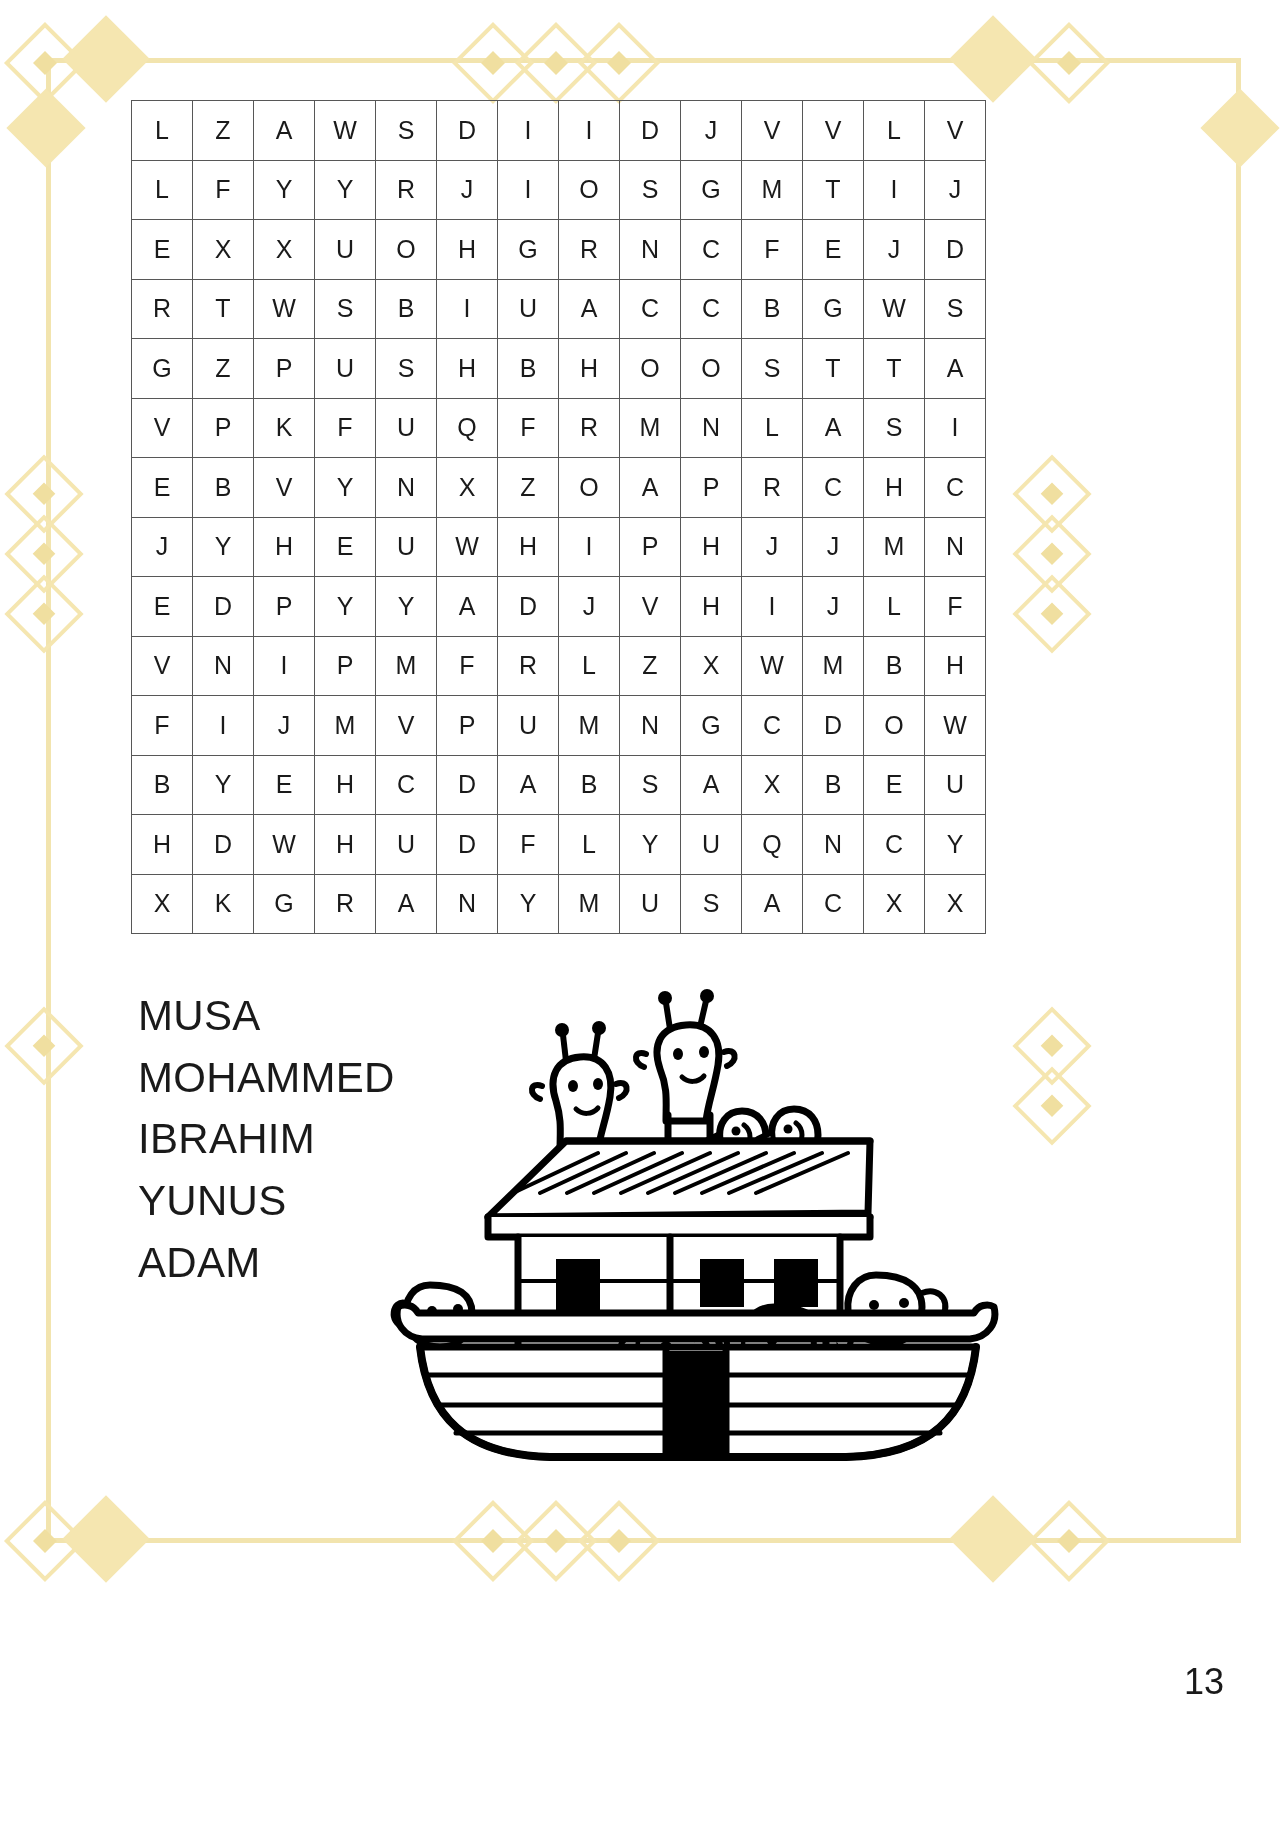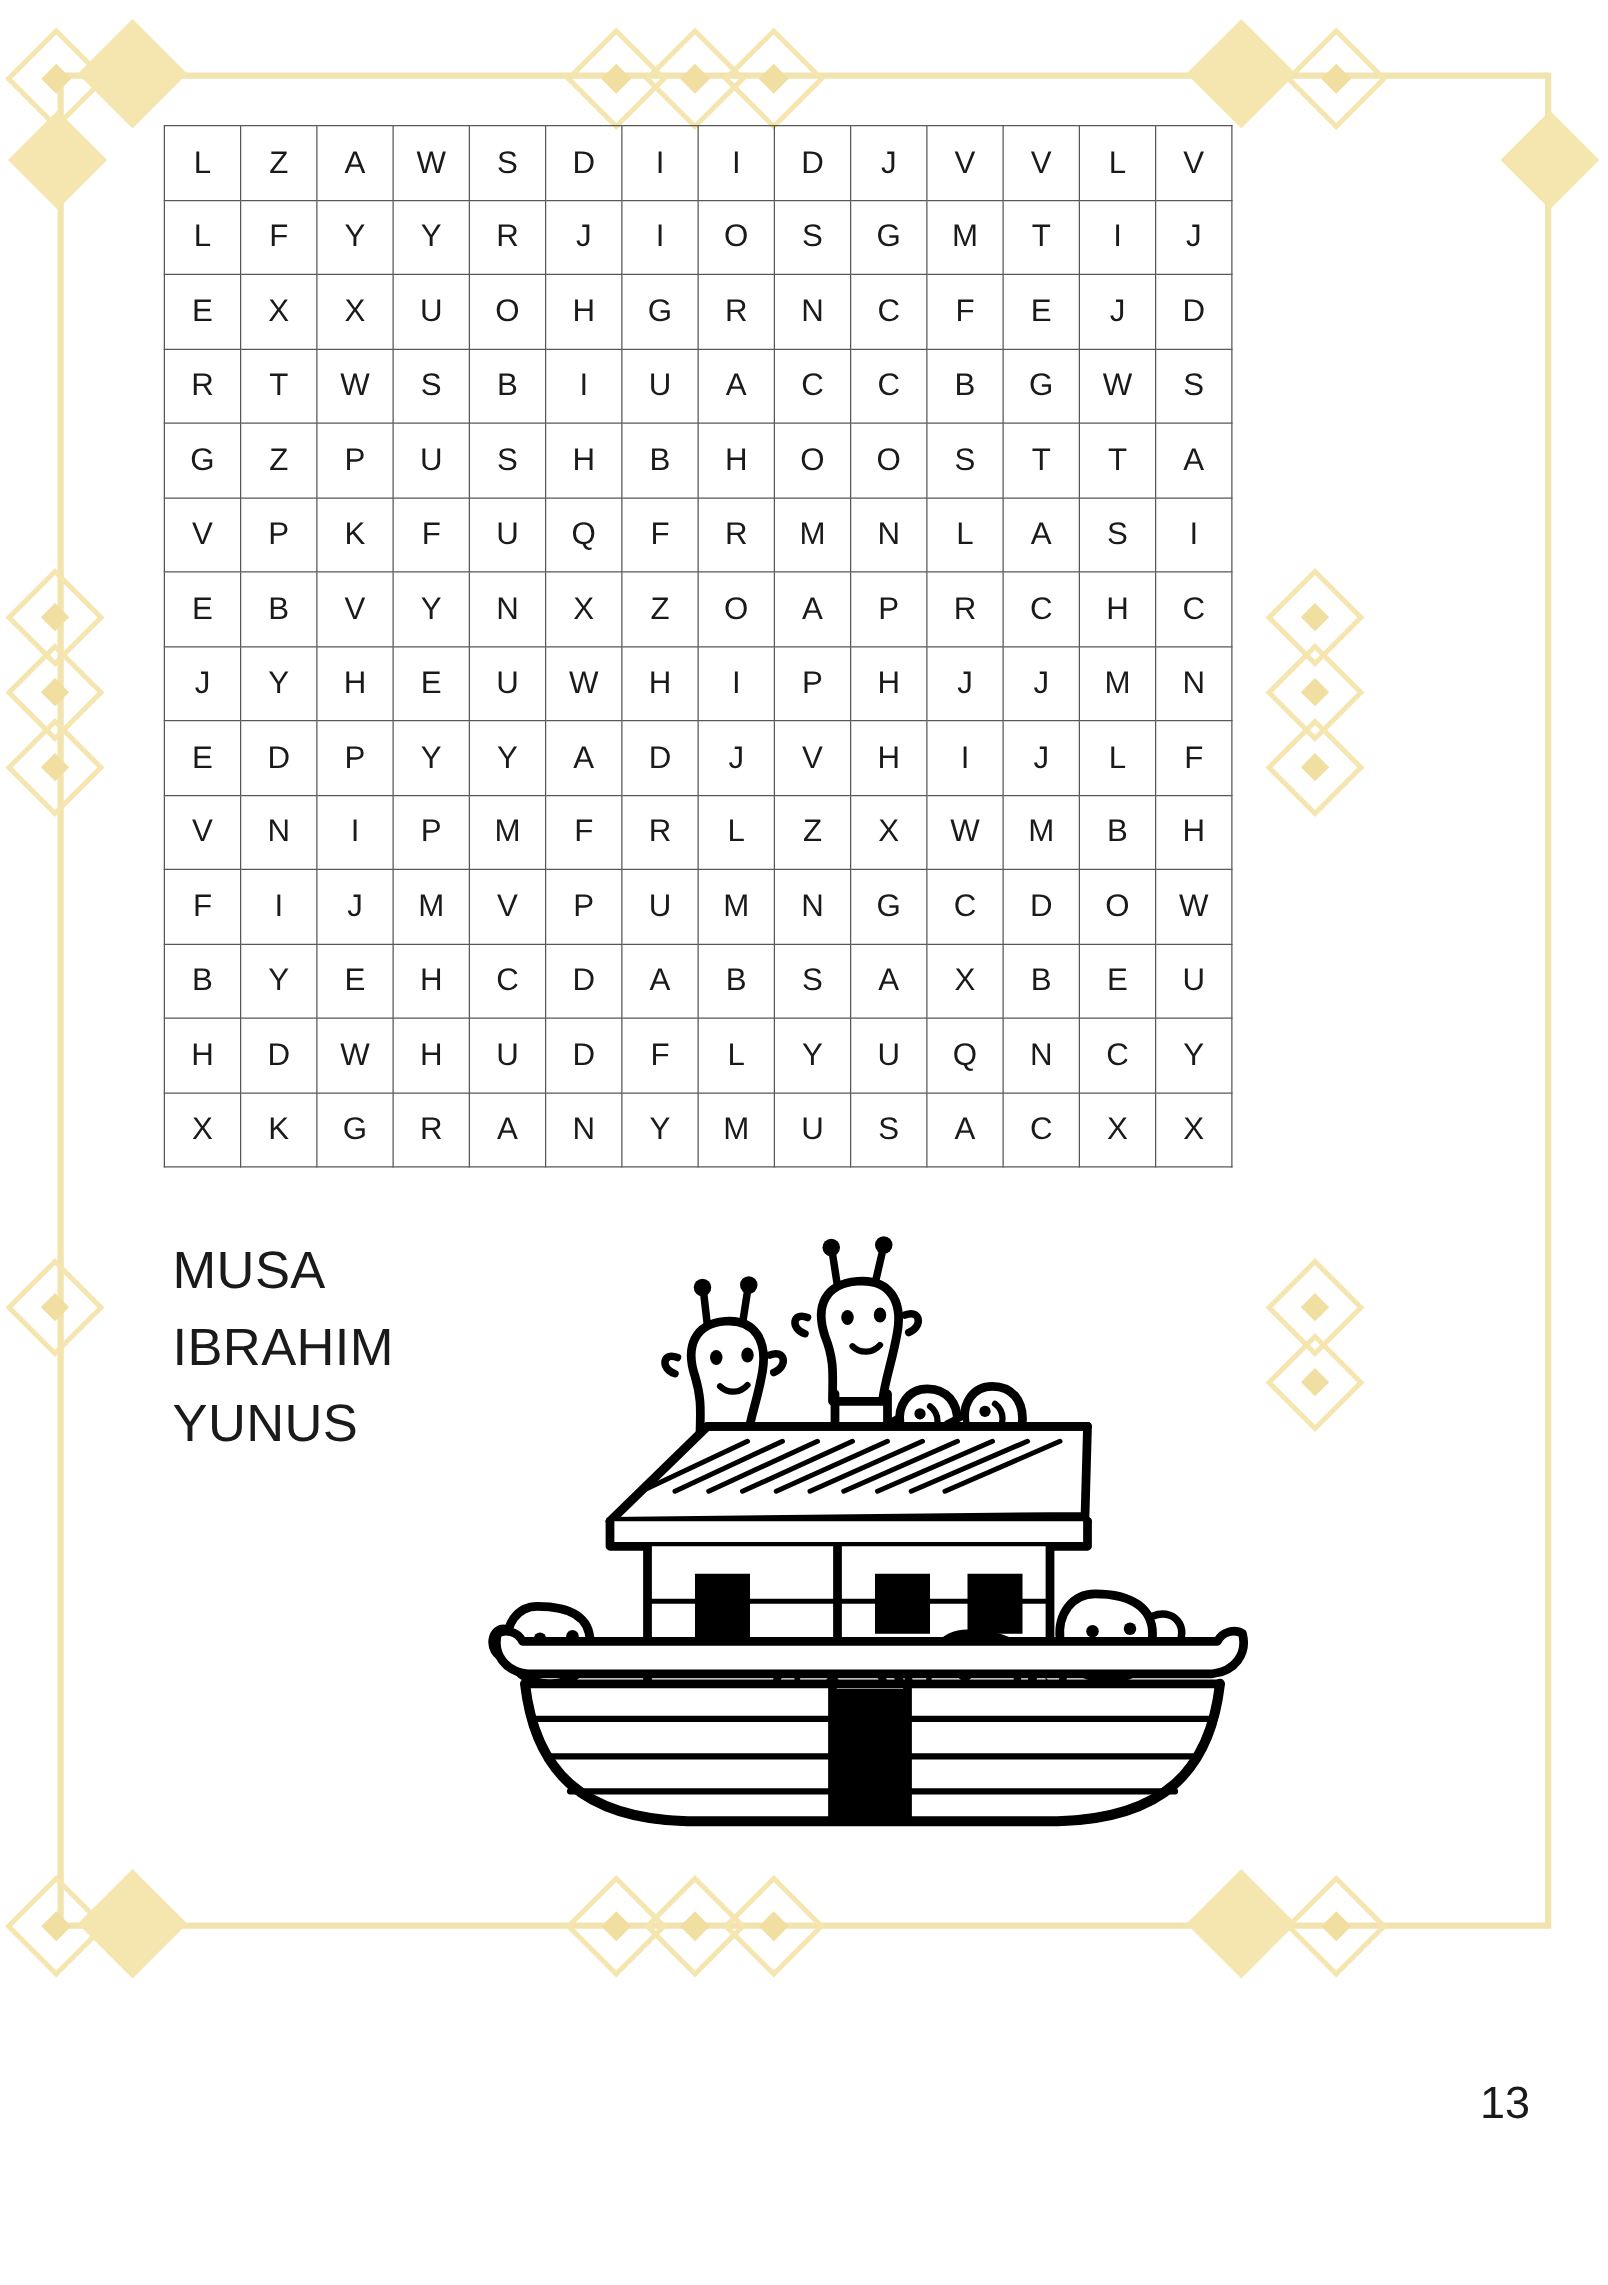--- a/index.html
+++ b/index.html
@@ -376,22 +376,24 @@
           <td>C</td>
           <td>X</td>
           <td>X</td>
         </tr>
       </tbody>
   </table>
 </div>
 
 <div class="word-list">
     <div class="word">MUSA</div>
+    <div class="word">MOHAMMED</div>
     <div class="word">IBRAHIM</div>
     <div class="word">YUNUS</div>
+    <div class="word">ADAM</div>
   </div>
 
 <div class="ark-illustration">
   <svg viewBox="0 0 660 520" width="660" height="520" fill="none" stroke="#000" stroke-width="7" stroke-linecap="round" stroke-linejoin="round">
 
     <g>
       <path d="M196 106 L193 80" stroke-width="6"></path>
       <path d="M224 104 L228 78" stroke-width="6"></path>
       <circle cx="192" cy="75" r="7" fill="#000" stroke="none"></circle>
       <circle cx="229" cy="73" r="7" fill="#000" stroke="none"></circle>

